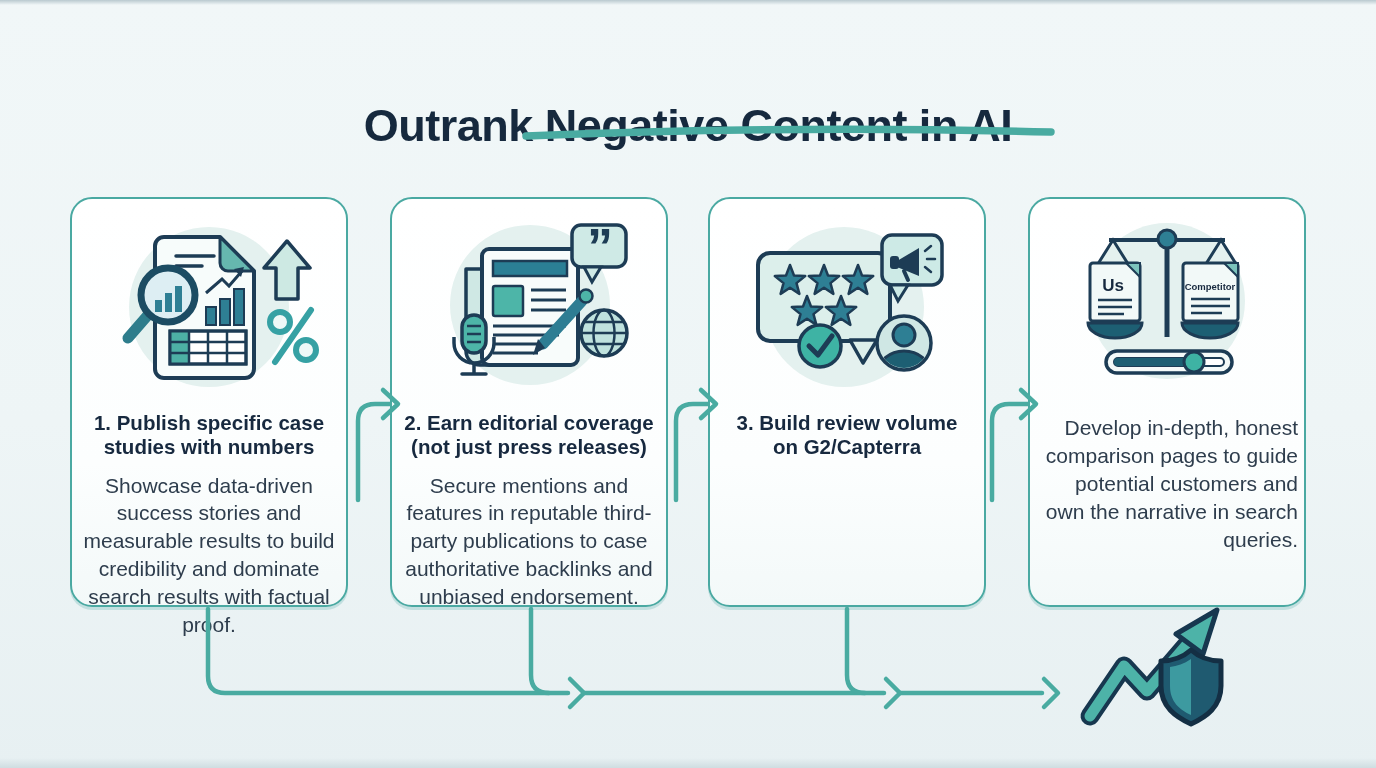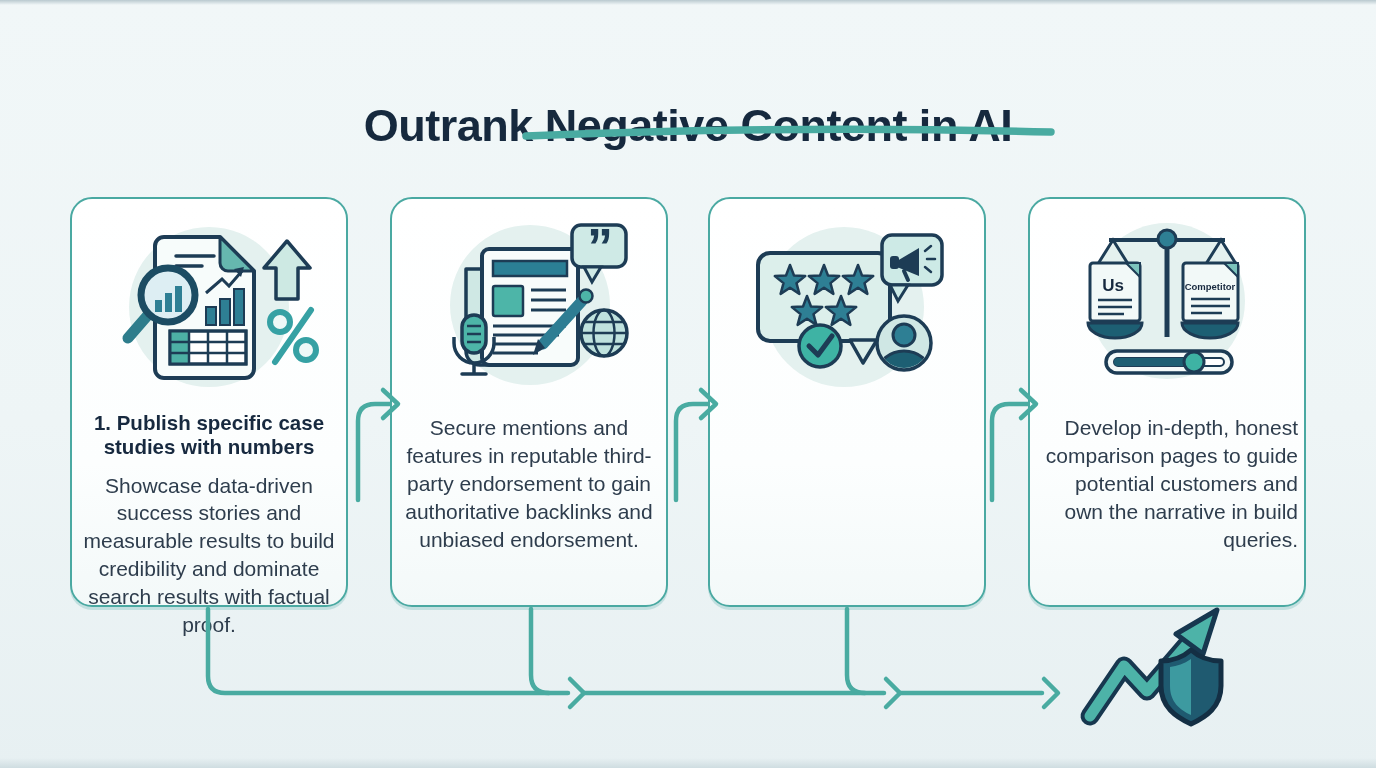--- a/index.html
+++ b/index.html
@@ -128,21 +128,22 @@
       <line x1="48" y1="165" x2="72" y2="165" stroke="#1d3c55" stroke-width="3.5" stroke-linecap="round"></line>
     </g>
     <g>
       <circle cx="190" cy="124" r="23" fill="#bfe2de" stroke="#1d3c55" stroke-width="3.5"></circle>
       <ellipse cx="190" cy="124" rx="10.5" ry="23" fill="none" stroke="#1d3c55" stroke-width="2.5"></ellipse>
       <line x1="170" y1="113" x2="210" y2="113" stroke="#1d3c55" stroke-width="2.5"></line>
       <line x1="167" y1="124" x2="213" y2="124" stroke="#1d3c55" stroke-width="2.5"></line>
       <line x1="170" y1="135" x2="210" y2="135" stroke="#1d3c55" stroke-width="2.5"></line>
     </g>
   </svg>
-  <div class="card-desc">Secure mentions and features in reputable third-party endorsement to gain authoritative backlinks and unbiased endorsement.</div>
+  <div class="card-title">2. Earn editorial coverage (not just press releases)</div>
+  <div class="card-desc">Secure mentions and features in reputable third-party publications to case authoritative backlinks and unbiased endorsement.</div>
 </div>
 
 <div class="card card3">
   <svg class="card-icon" width="230" height="192" viewBox="0 0 230 192">
     <circle cx="112" cy="98" r="80" fill="#e4f1ef"></circle>
     <g>
       <rect x="26" y="44" width="132" height="88" rx="12" fill="#dcefeb" stroke="#1d3c55" stroke-width="4"></rect>
       <path d="M118 131 h27 l-14 23 z" fill="#dcefeb" stroke="#1d3c55" stroke-width="3.5" stroke-linejoin="round"></path>
       <g fill="#2e7f94" stroke="#1d3c55" stroke-width="2.5" stroke-linejoin="round">
         <polygon transform="translate(58,72)" points="0,-16 4,-5.5 15.2,-4.9 6.5,2.1 9.4,12.9 0,6.8 -9.4,12.9 -6.5,2.1 -15.2,-4.9 -4,-5.5"></polygon>
@@ -168,20 +169,21 @@
     </g>
     <g>
       <clipPath id="avclip">
           <circle cx="172" cy="134" r="25"></circle>
         </clipPath>
       <circle cx="172" cy="134" r="27" fill="#cfe7e4" stroke="#1d3c55" stroke-width="3.5"></circle>
       <circle cx="172" cy="126" r="11" fill="#2e7f94" stroke="#1d3c55" stroke-width="3"></circle>
       <path d="M146 164 a26 22 0 0 1 52 0 z" clip-path="url(#avclip)" fill="#1d5f73" stroke="#1d3c55" stroke-width="3"></path>
     </g>
   </svg>
+  <div class="card-title">3. Build review volume on G2/Capterra</div>
 </div>
 
 <div class="card card4">
   <svg class="card-icon" width="230" height="192" viewBox="0 0 230 192">
     <circle cx="115" cy="92" r="78" fill="#e4f1ef"></circle>
     <g>
       <line x1="115" y1="30" x2="115" y2="128" stroke="#1d3c55" stroke-width="5"></line>
       <line x1="57" y1="31" x2="173" y2="31" stroke="#1d3c55" stroke-width="4"></line>
       <path d="M44 58 L61 31 L78 58" fill="none" stroke="#1d3c55" stroke-width="3"></path>
       <path d="M152 58 L169 31 L186 58" fill="none" stroke="#1d3c55" stroke-width="3"></path>
@@ -207,21 +209,21 @@
       <path d="M36 114 a27 15 0 0 0 54 0 z" fill="#1d5f73" stroke="#1d3c55" stroke-width="3"></path>
       <path d="M130 114 a28 15 0 0 0 56 0 z" fill="#1d5f73" stroke="#1d3c55" stroke-width="3"></path>
     </g>
     <g>
       <rect x="54" y="142" width="126" height="22" rx="11" fill="#f4faf9" stroke="#1d3c55" stroke-width="3.5"></rect>
       <rect x="62" y="149" width="110" height="8" rx="4" fill="#ffffff" stroke="#1d3c55" stroke-width="2"></rect>
       <rect x="62" y="149" width="80" height="8" rx="4" fill="#1d5f73"></rect>
       <circle cx="142" cy="153" r="10" fill="#3eb3a4" stroke="#1d3c55" stroke-width="3"></circle>
     </g>
   </svg>
-  <div class="card-desc">Develop in-depth, honest comparison pages to guide potential customers and own the narrative in build queries.</div>
+  <div class="card-desc">Develop in-depth, honest comparison pages to guide potential customers and own the narrative in search queries.</div>
 </div>
 
 <svg class="overlay" width="1376" height="768">
   <g fill="none" stroke="#49aba1" stroke-width="4.5" stroke-linecap="round" stroke-linejoin="round">
 
     <g>
       <path d="M358 500 V421 Q358 404 375 404 H390"></path>
       <polyline points="383,390 398,404 383,418"></polyline>
     </g>
     <g>

